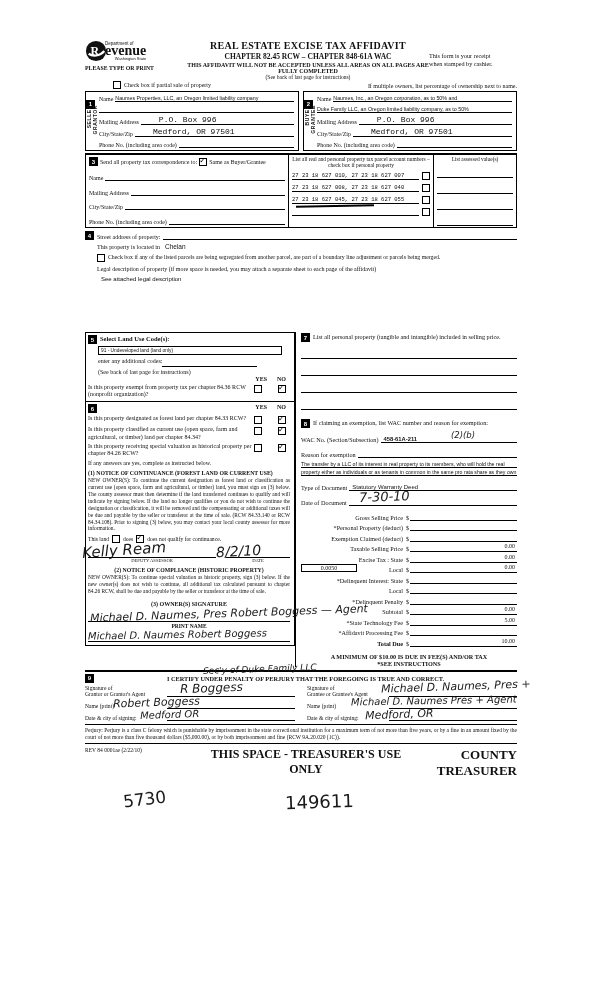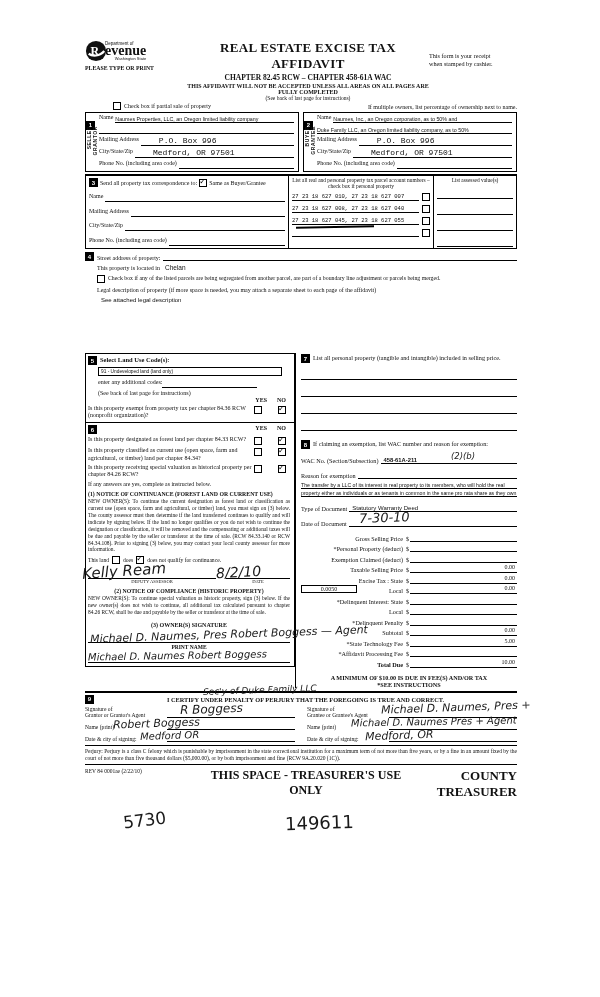--- a/index.html
+++ b/index.html
@@ -20,37 +20,37 @@
   .hdr-top{display:flex;align-items:flex-start;}
   .logo-wrap{width:102px;flex:none;}
   .logo-row{display:flex;align-items:center;}
   .logo-mark{width:22px;height:22px;flex:none;}
   .logo-texts{margin-left:-2px;}
   .logo-dept{font-size:4.5px;font-family:"Liberation Sans",sans-serif;}
   .logo-name{font-size:14px;font-weight:bold;letter-spacing:0;line-height:10px;}
   .logo-state{font-size:4px;font-family:"Liberation Sans",sans-serif;text-align:right;}
   .type-print{font-size:5.8px;font-weight:bold;margin-top:3px;}
   .title-block{flex:1;text-align:center;}
-  .t1{font-size:13px;font-weight:bold;letter-spacing:.3px;}
+  .t1{font-size:10px;font-weight:bold;letter-spacing:.3px;}
   .t2{font-size:7.5px;font-weight:bold;margin-top:1px;}
   .t3{font-size:6px;font-weight:bold;margin-top:1px;}
   .t4{font-size:5.5px;}
   .receipt{width:88px;flex:none;font-size:6.2px;padding-top:12px;line-height:1.25;}
   .hdr-bottom{display:flex;justify-content:space-between;align-items:flex-end;font-size:6px;margin-top:1px;}
   .hdr-bottom .left{display:flex;align-items:center;gap:3px;margin-left:28px;}
 
   
   .parties{display:flex;gap:4px;margin-top:2px;}
   .party{flex:1;border:1.5px solid #000;display:flex;min-height:58px;}
   .party-side{width:13px;position:relative;flex:none;}
   .vlabel{position:absolute;writing-mode:vertical-rl;transform:rotate(180deg);font-size:5px;font-weight:bold;letter-spacing:.6px;font-family:"Liberation Sans",sans-serif;}
   .v1{left:0px;top:13px;}
   .v2{left:6px;top:13px;}
   .party-fields{flex:1;padding:1px 4px 2px 0;display:flex;flex-direction:column;justify-content:space-between;}
-  .pf{display:flex;font-size:6px;gap:2px;}
+  .pf{display:flex;align-items:flex-end;font-size:6px;gap:2px;}
   .pf .nm{font-size:5.3px;}
   .pf .big{font-family:"Liberation Mono",monospace;font-size:8px;padding-left:18px;}
 
   
   .sec3{display:flex;border:1.5px solid #000;border-top-width:2px;margin-top:2px;}
   .s3a{width:196px;flex:none;padding:2px 3px;display:flex;flex-direction:column;justify-content:space-between;}
   .s3a .pf{font-size:6px;}
   .s3b{width:138px;flex:none;border-left:1px solid #000;border-right:1px solid #000;padding:1px 3px;}
   .s3b-head{font-size:5.4px;text-align:center;line-height:1.15;}
   .parcel{display:flex;align-items:flex-end;gap:3px;margin-top:3px;}
@@ -163,21 +163,21 @@
         <div class="logo-texts">
           <div class="logo-dept">Department of</div>
           <div class="logo-name">evenue</div>
           <div class="logo-state">Washington State</div>
         </div>
       </div>
       <div class="type-print">PLEASE TYPE OR PRINT</div>
     </div>
     <div class="title-block">
       <div class="t1">REAL ESTATE EXCISE TAX AFFIDAVIT</div>
-      <div class="t2">CHAPTER 82.45 RCW – CHAPTER 458-61A WAC</div>
+      <div class="t2">CHAPTER 82.45 RCW – CHAPTER 848-61A WAC</div>
       <div class="t3">THIS AFFIDAVIT WILL NOT BE ACCEPTED UNLESS ALL AREAS ON ALL PAGES ARE FULLY COMPLETED</div>
       <div class="t4">(See back of last page for instructions)</div>
     </div>
     <div class="receipt">
       <span>This form is your receipt</span><br>
       <span>when stamped by cashier.</span>
     </div>
   </div>
   <div class="hdr-bottom">
     <span class="left">

